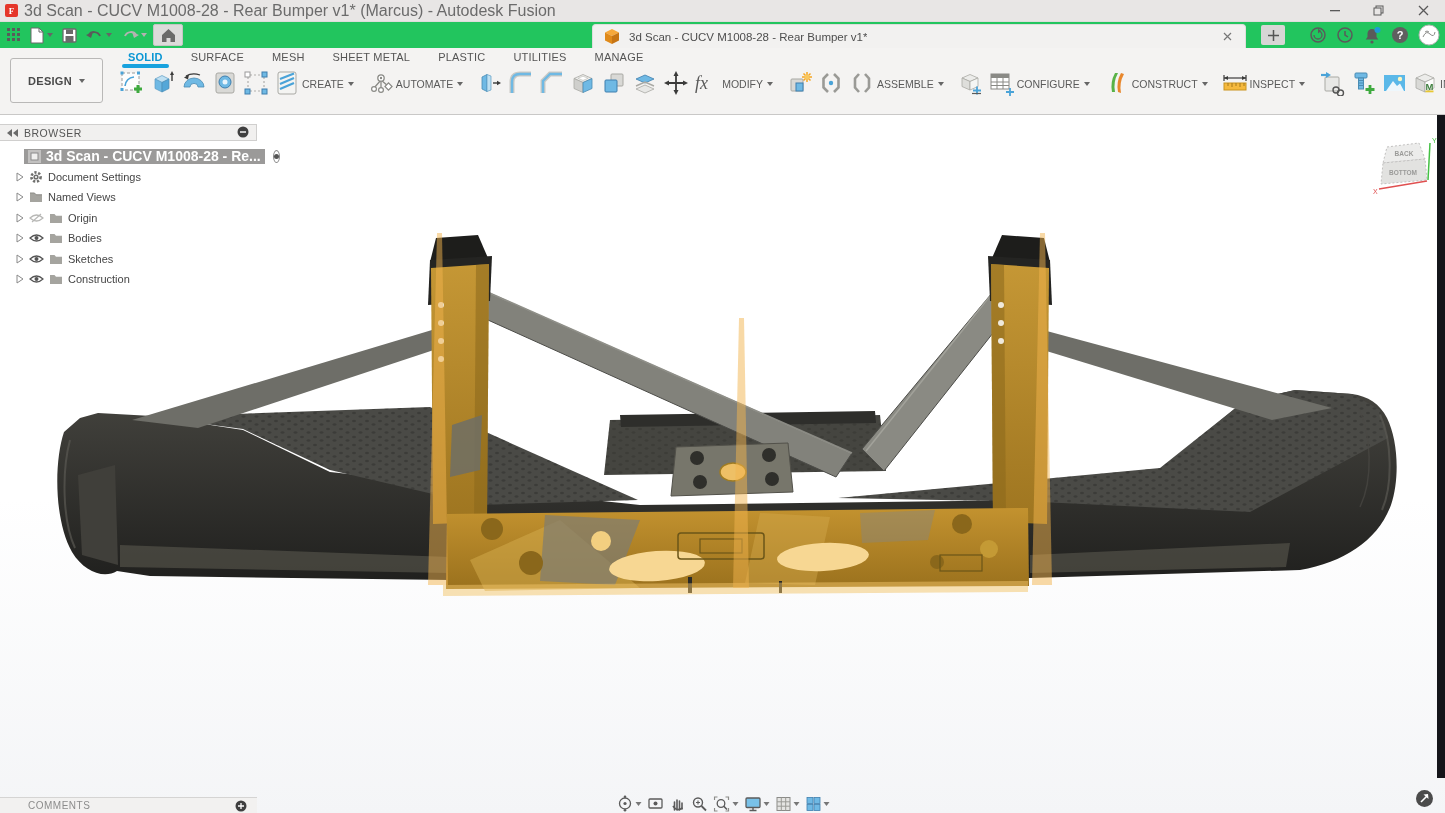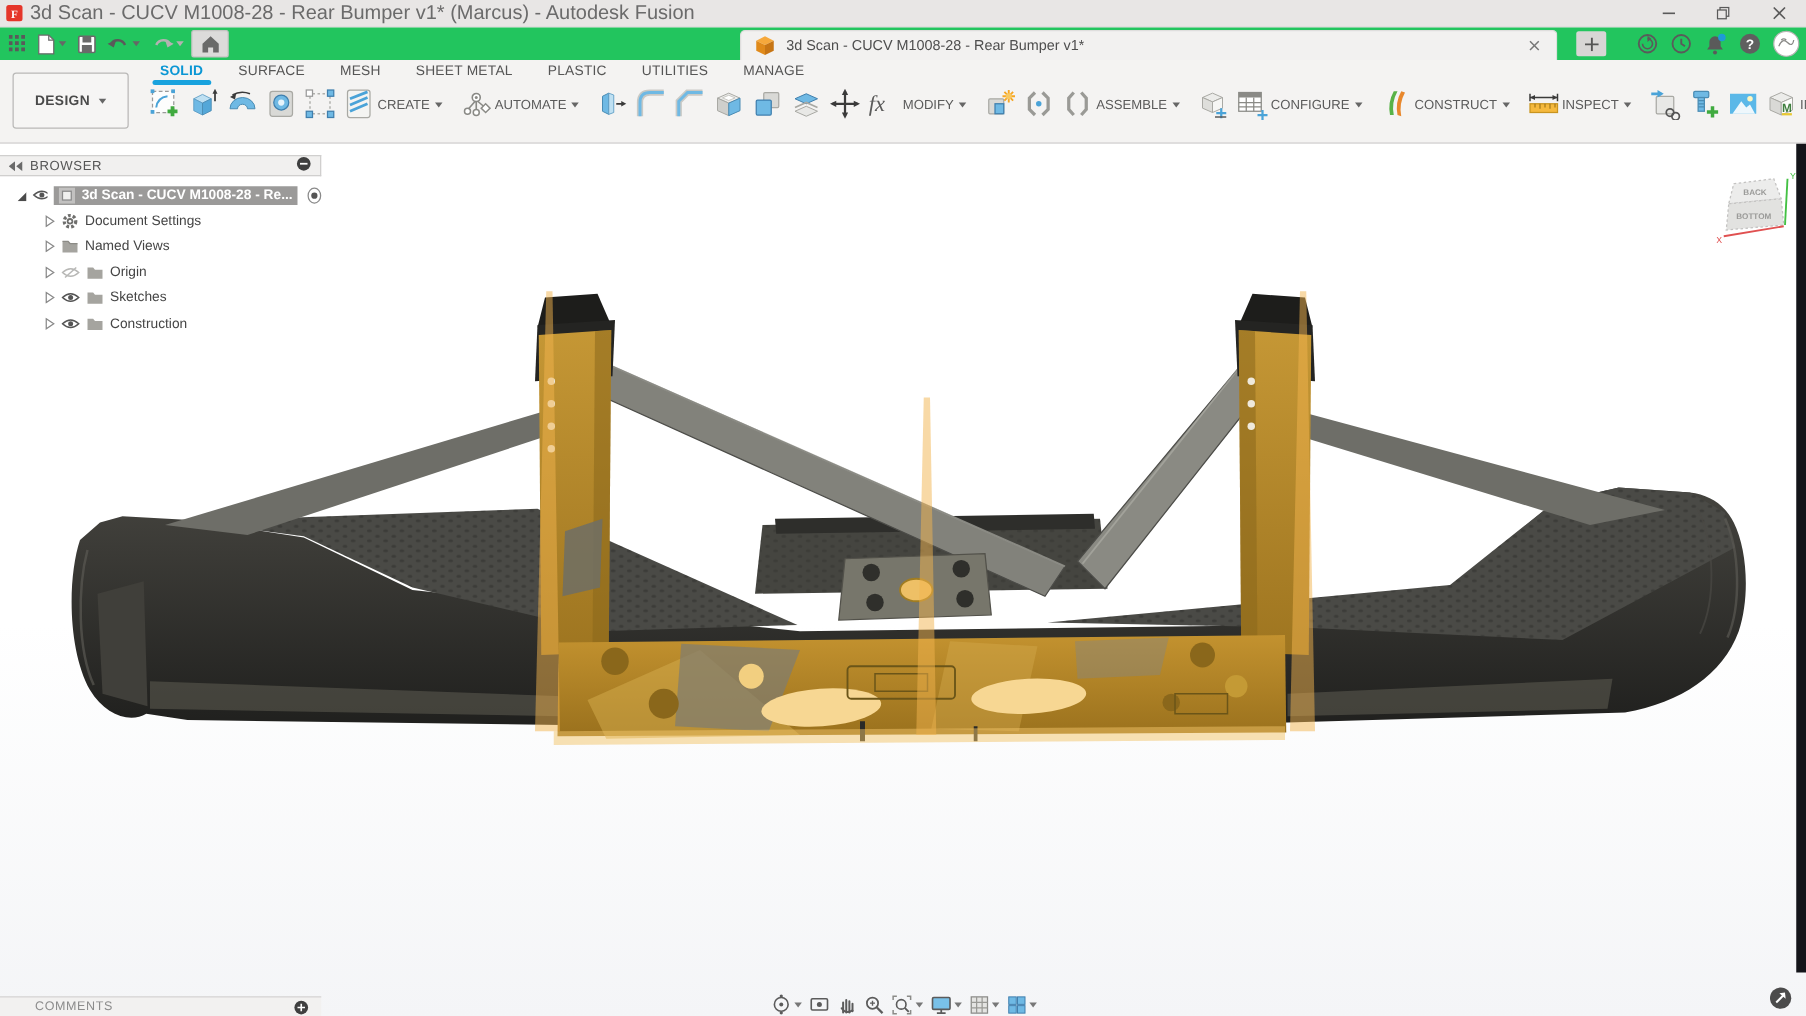--- a/index.html
+++ b/index.html
@@ -50,24 +50,24 @@
   .model-svg{position:absolute;left:0;top:0}
   .edge-strip{position:absolute;right:0;top:0;width:8px;height:663px;background:#14151a}
 
   
   .browser{position:absolute;left:0;top:9px;width:257px}
   .browser-header{height:17px;background:#f1f0ef;border:1px solid #d0cfce;border-left:none;display:flex;align-items:center;
                   padding:0 7px;color:#555;letter-spacing:.5px;font-size:10.5px}
   .bh-right{margin-left:auto}
   .tree{padding-top:5px}
   .trow{display:flex;align-items:center;height:20.5px;gap:5px;font-size:11px;color:#454545}
-  .trow.child{padding-left:36px}
+  .trow.child{padding-left:16px}
   .trow.root{padding-left:14px}
   .rootbox{display:flex;align-items:center;gap:5px;background:#9b9a99;height:15px;padding:0 4px;flex:1;margin-right:3px}
-  .rootbox .rlabel{color:#fff;font-weight:bold;font-size:11px;white-space:nowrap}
+  .rootbox .rlabel{color:#fff;font-weight:bold;font-size:14px;white-space:nowrap}
   .radio{width:13px;height:13px;border-radius:50%;border:1.5px solid #8a8a8a;background:#fff;display:flex;align-items:center;justify-content:center}
   .radio::after{content:"";width:5px;height:5px;border-radius:50%;background:#555}
 
   
   .viewcube{position:absolute;right:8px;top:18px}
 
   
   .comments{position:absolute;left:0;bottom:0;width:257px;height:16px;background:#f2f1f0;border-top:1px solid #d5d4d3;
             display:flex;align-items:center;padding-left:28px;color:#8c8c8c;letter-spacing:.5px;font-size:10px}
   .cm-right{margin-left:auto;margin-right:10px;display:flex;align-items:center}
@@ -700,20 +700,33 @@
           <svg width="8" height="10">
               <polygon points="1,1 7,5 1,9" fill="#fff" stroke="#8a8a8a"></polygon>
             </svg>
           <svg width="15" height="10">
               <path d="M1,5 Q7.5,-1 14,5 Q7.5,11 1,5 Z" fill="none" stroke="#555" stroke-width="1.2"></path>
               <circle cx="7.5" cy="5" r="2" fill="#555"></circle>
             </svg>
           <svg width="14" height="12">
               <path d="M1,2 h4.5 l1.5,1.8 H13 V11 H1 Z" fill="#a5a49f"></path>
             </svg>
+          <span>Bodies</span>
+        </div>
+        <div class="trow child">
+          <svg width="8" height="10">
+              <polygon points="1,1 7,5 1,9" fill="#fff" stroke="#8a8a8a"></polygon>
+            </svg>
+          <svg width="15" height="10">
+              <path d="M1,5 Q7.5,-1 14,5 Q7.5,11 1,5 Z" fill="none" stroke="#555" stroke-width="1.2"></path>
+              <circle cx="7.5" cy="5" r="2" fill="#555"></circle>
+            </svg>
+          <svg width="14" height="12">
+              <path d="M1,2 h4.5 l1.5,1.8 H13 V11 H1 Z" fill="#a5a49f"></path>
+            </svg>
           <span>Sketches</span>
         </div>
         <div class="trow child">
           <svg width="8" height="10">
               <polygon points="1,1 7,5 1,9" fill="#fff" stroke="#8a8a8a"></polygon>
             </svg>
           <svg width="15" height="10">
               <path d="M1,5 Q7.5,-1 14,5 Q7.5,11 1,5 Z" fill="none" stroke="#555" stroke-width="1.2"></path>
               <circle cx="7.5" cy="5" r="2" fill="#555"></circle>
             </svg>

